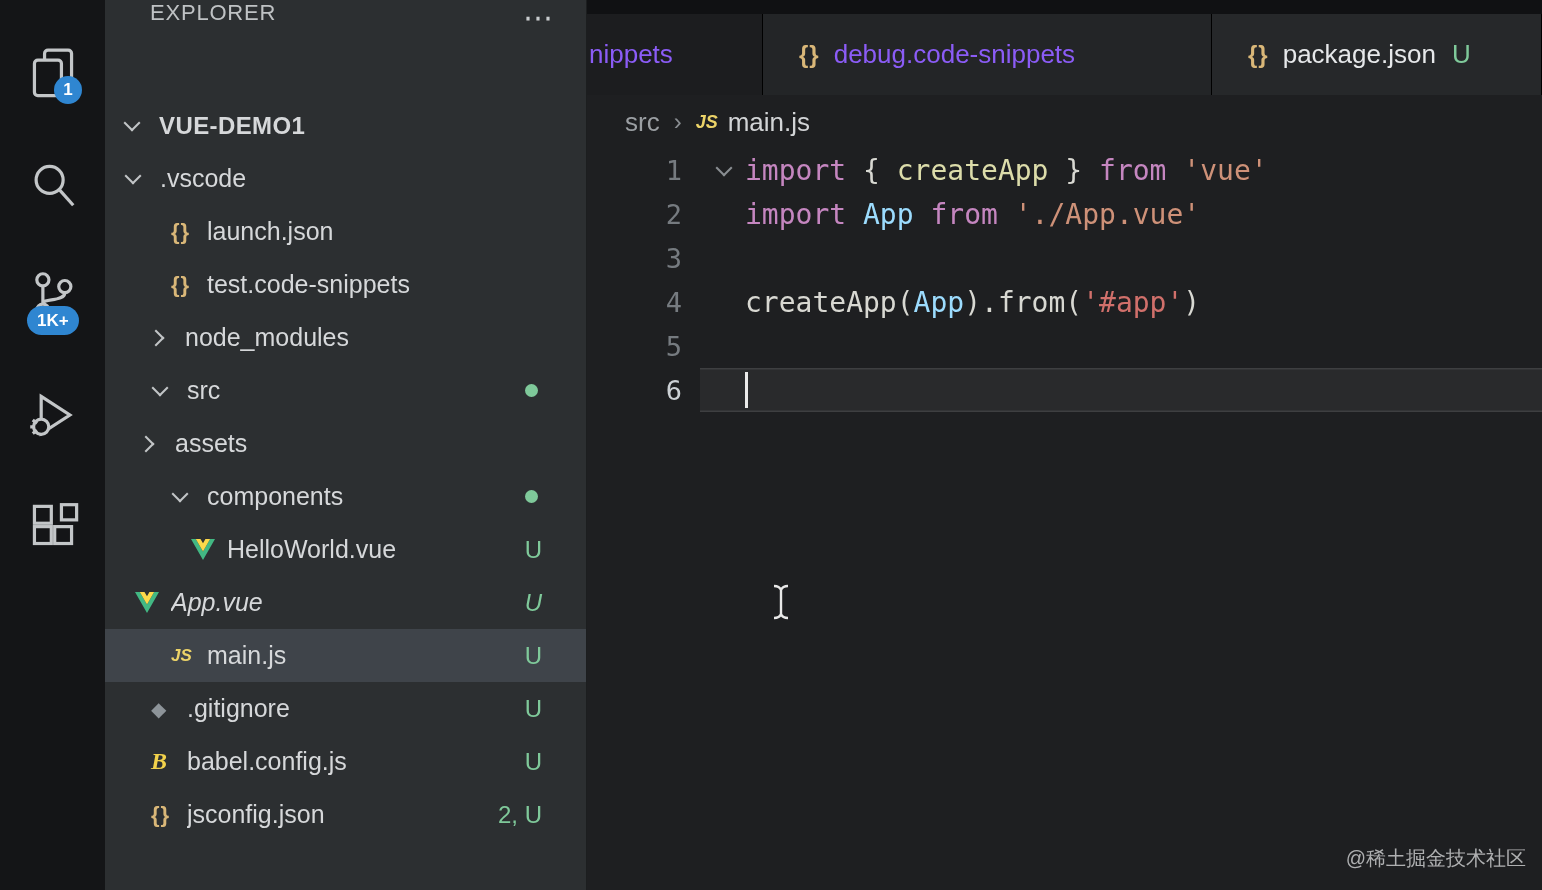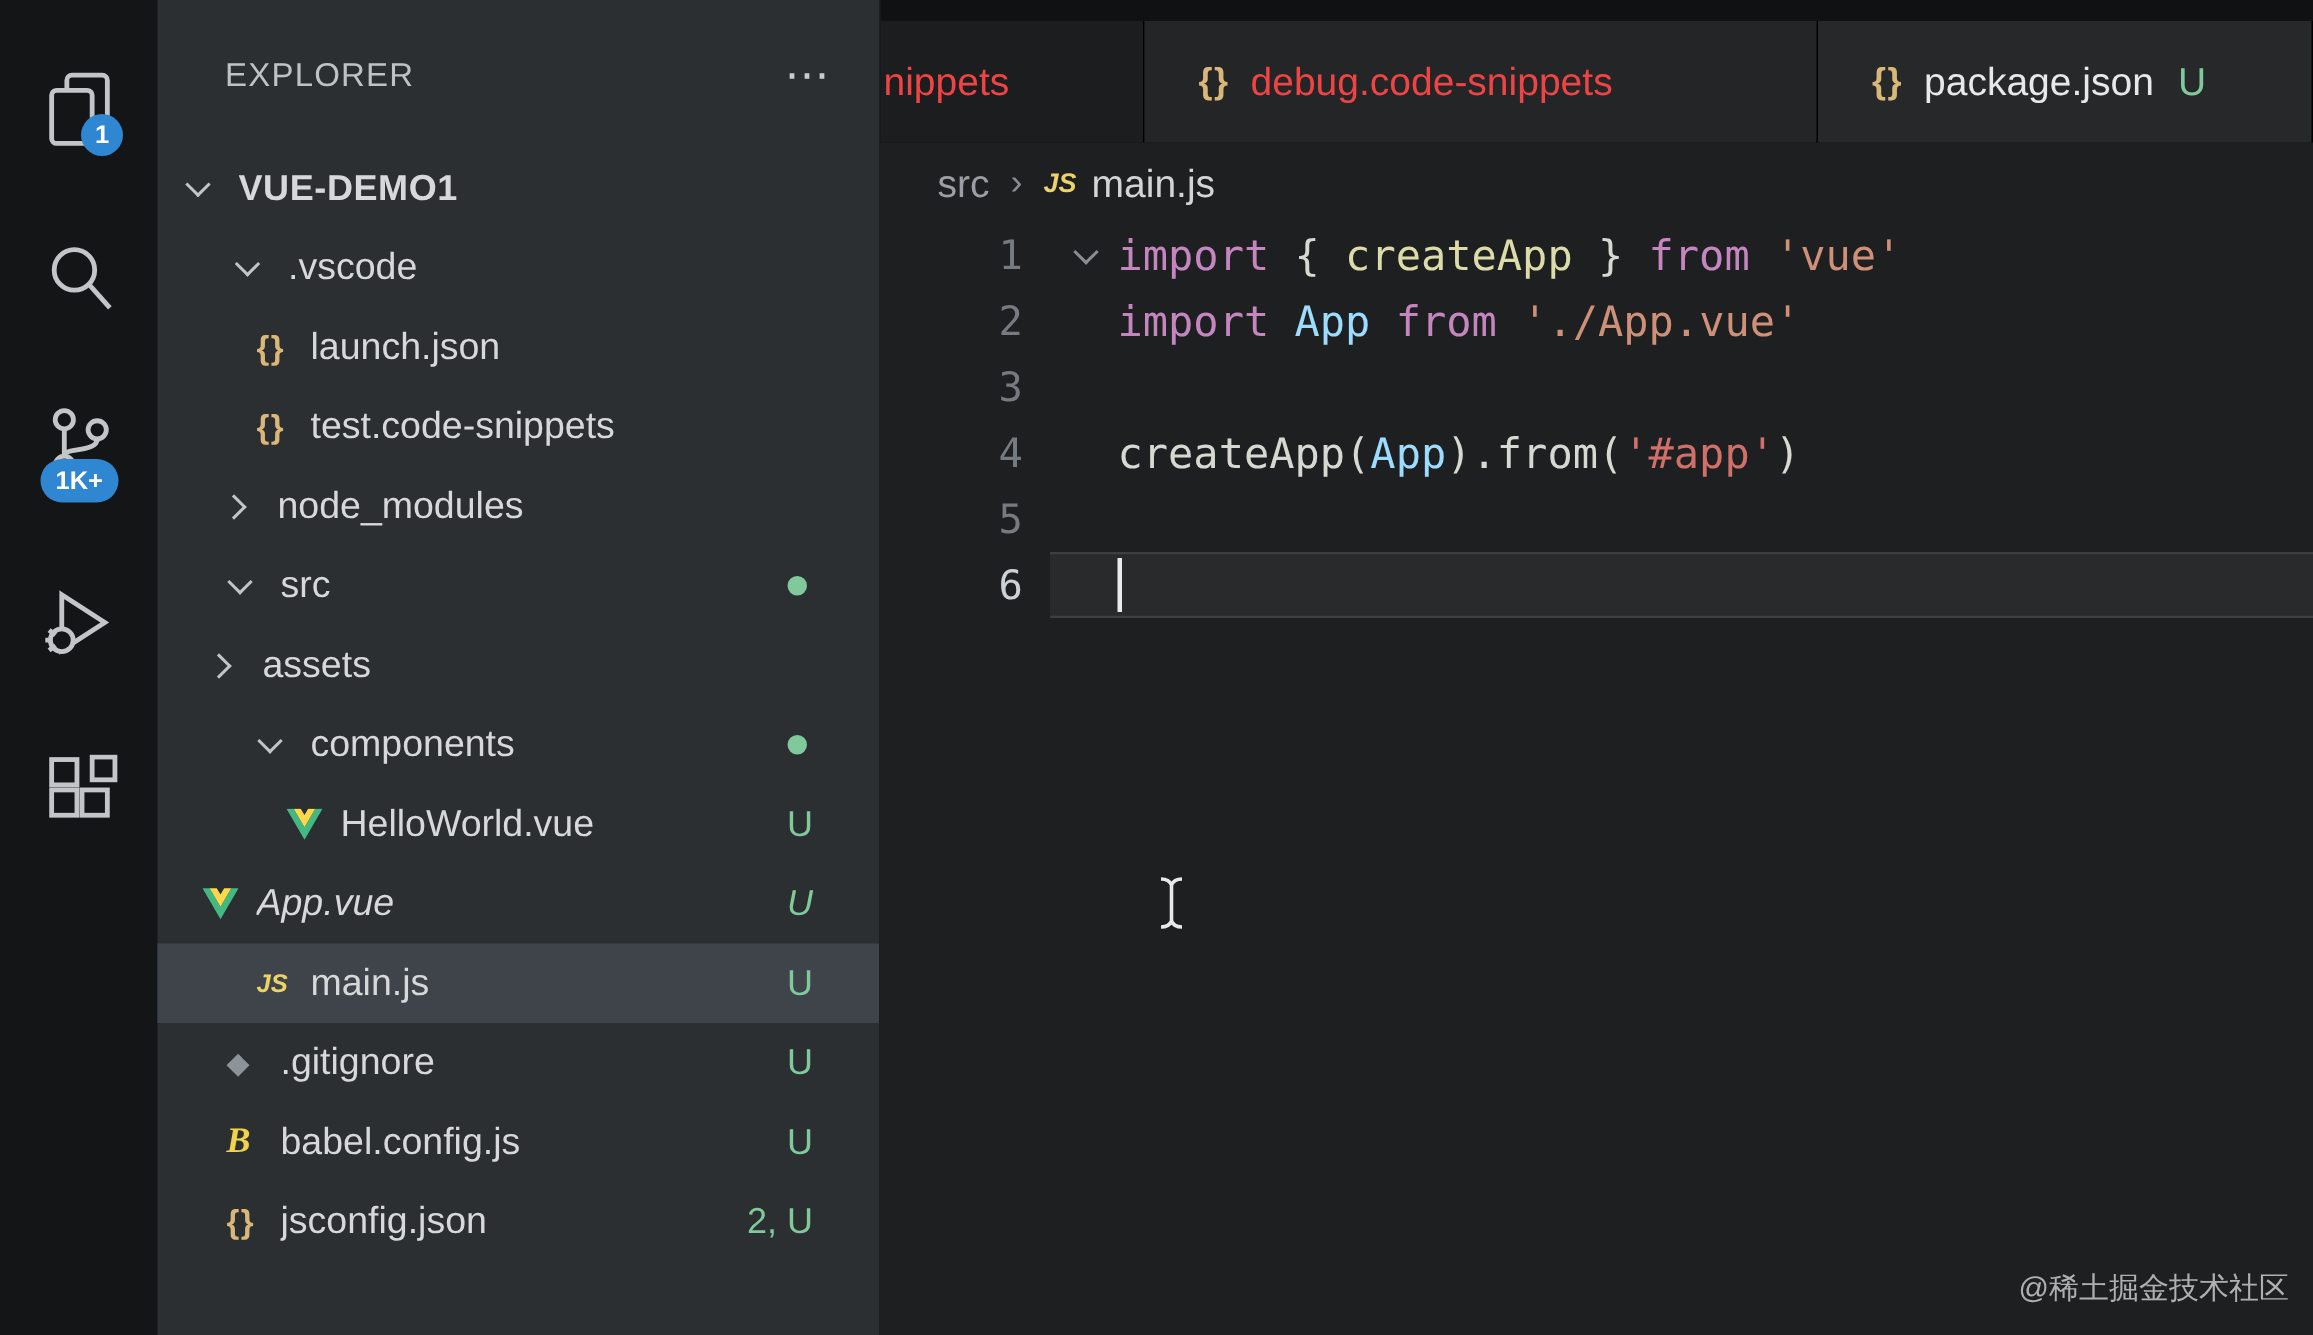--- a/index.html
+++ b/index.html
@@ -8,21 +8,21 @@
   
   .activitybar{position:absolute;left:0;top:0;width:105px;height:890px;background:#141517;}
   .ab-item{position:absolute;left:0;width:105px;display:flex;justify-content:center;color:#c3c6c8;}
   .ab-item svg{stroke:#c3c6c8;fill:none;stroke-width:1.9;}
   .ab-badge{position:absolute;background:#2f86d1;color:#fff;font-size:17px;font-weight:bold;border-radius:15px;display:flex;align-items:center;justify-content:center;}
   .ab-badge.round{width:28px;height:28px;}
   .ab-badge.pill{height:29px;padding:0 10px;}
 
   
   .sidebar{position:absolute;left:105px;top:0;width:482px;height:890px;background:#2c2f31;border-right:1px solid rgba(0,0,0,.35);box-sizing:border-box;}
-  .sb-header{height:99px;display:flex;align-items:center;padding:0 30px 0 45px;box-sizing:border-box;}
+  .sb-header{height:99px;display:flex;align-items:flex-start;padding:0 30px 0 45px;box-sizing:border-box;}
   .sb-title{color:#bfc2c4;font-size:22px;letter-spacing:.8px;}
   .sb-more{margin-left:auto;color:#c9ccce;font-size:30px;letter-spacing:3px;cursor:default;}
   .trow{display:flex;align-items:center;height:53px;font-size:25px;color:#d6d8da;box-sizing:border-box;cursor:default;white-space:nowrap;}
   .trow.selected{background:#3f444a;}
   .trow.root .tlabel{font-weight:bold;font-size:24px;letter-spacing:.4px;}
   .slot{width:36px;display:inline-flex;align-items:center;justify-content:flex-start;flex:none;}
   .chev{width:10px;height:10px;border-right:2.2px solid #c2c5c7;border-bottom:2.2px solid #c2c5c7;display:inline-block;}
   .chev.down{transform:rotate(45deg);margin-top:-5px;margin-left:3px;}
   .chev.right{transform:rotate(-45deg);margin-left:1px;}
   .tlabel{overflow:hidden;text-overflow:ellipsis;}
@@ -31,21 +31,21 @@
   .fi{display:inline-flex;align-items:center;justify-content:center;}
   .fi-braces{color:#d9b778;font-size:22px;font-weight:bold;letter-spacing:1px;}
   .fi-js{color:#ecd368;font-size:17px;font-weight:bold;font-style:italic;}
   .fi-git{color:#8d9499;font-size:20px;}
   .fi-babel{color:#f2d24b;font-size:24px;font-weight:bold;font-style:italic;font-family:"Liberation Serif",serif;}
 
   
   .editor{position:absolute;left:587px;top:0;right:0;height:890px;background:#1e1f21;}
   .tabbar{height:95px;background:#101113;display:flex;align-items:flex-end;}
   .tab{height:81px;display:flex;align-items:center;box-sizing:border-box;border-right:1px solid #000;overflow:hidden;white-space:nowrap;cursor:default;}
-  .tab .tab-label{font-size:26px;color:#ef4444;}
+  .tab .tab-label{font-size:26px;color:#8b5cf6;}
   .tab .fi-braces{margin-right:14px;font-size:24px;}
   .tab.partial{background:#1c1d1f;padding-left:2px;}
   .tab.plain{background:#232527;padding-left:36px;}
   .tab.active{background:#26282a;padding-left:36px;}
   .tab.active .tab-label{color:#e6e8ea;}
   .tab-git{color:#7fc99a;font-size:26px;margin-left:16px;}
 
   .breadcrumb{height:54px;display:flex;align-items:center;padding-left:38px;font-size:26px;color:#9b9fa3;}
   .bc-sep{margin:0 14px;font-size:24px;color:#8a8e92;}
   .bc-js{color:#ecd368;font-size:18px;font-weight:bold;font-style:italic;margin-right:10px;}
@@ -120,21 +120,21 @@
       <span class="sb-more">⋯</span>
     </div>
     <div id="tree">
       <div class="trow root" style="padding-left:18px">
         <span class="slot">
             <span class="chev down"></span>
           </span>
         <span class="tlabel">VUE-DEMO1</span>
       </div>
 
-    <div class="trow" style="padding-left: 19px; margin-left: 32px;">
+    <div class="trow" style="padding-left: 19px;">
           <span class="slot">
             <span class="chev down"></span>
           </span>
           <span class="tlabel">.vscode</span>
         </div>
         <div class="trow" style="padding-left: 66px;">
           <span class="slot">
             <span class="fi fi-braces">{}</span>
           </span>
           <span class="tlabel">launch.json</span>

